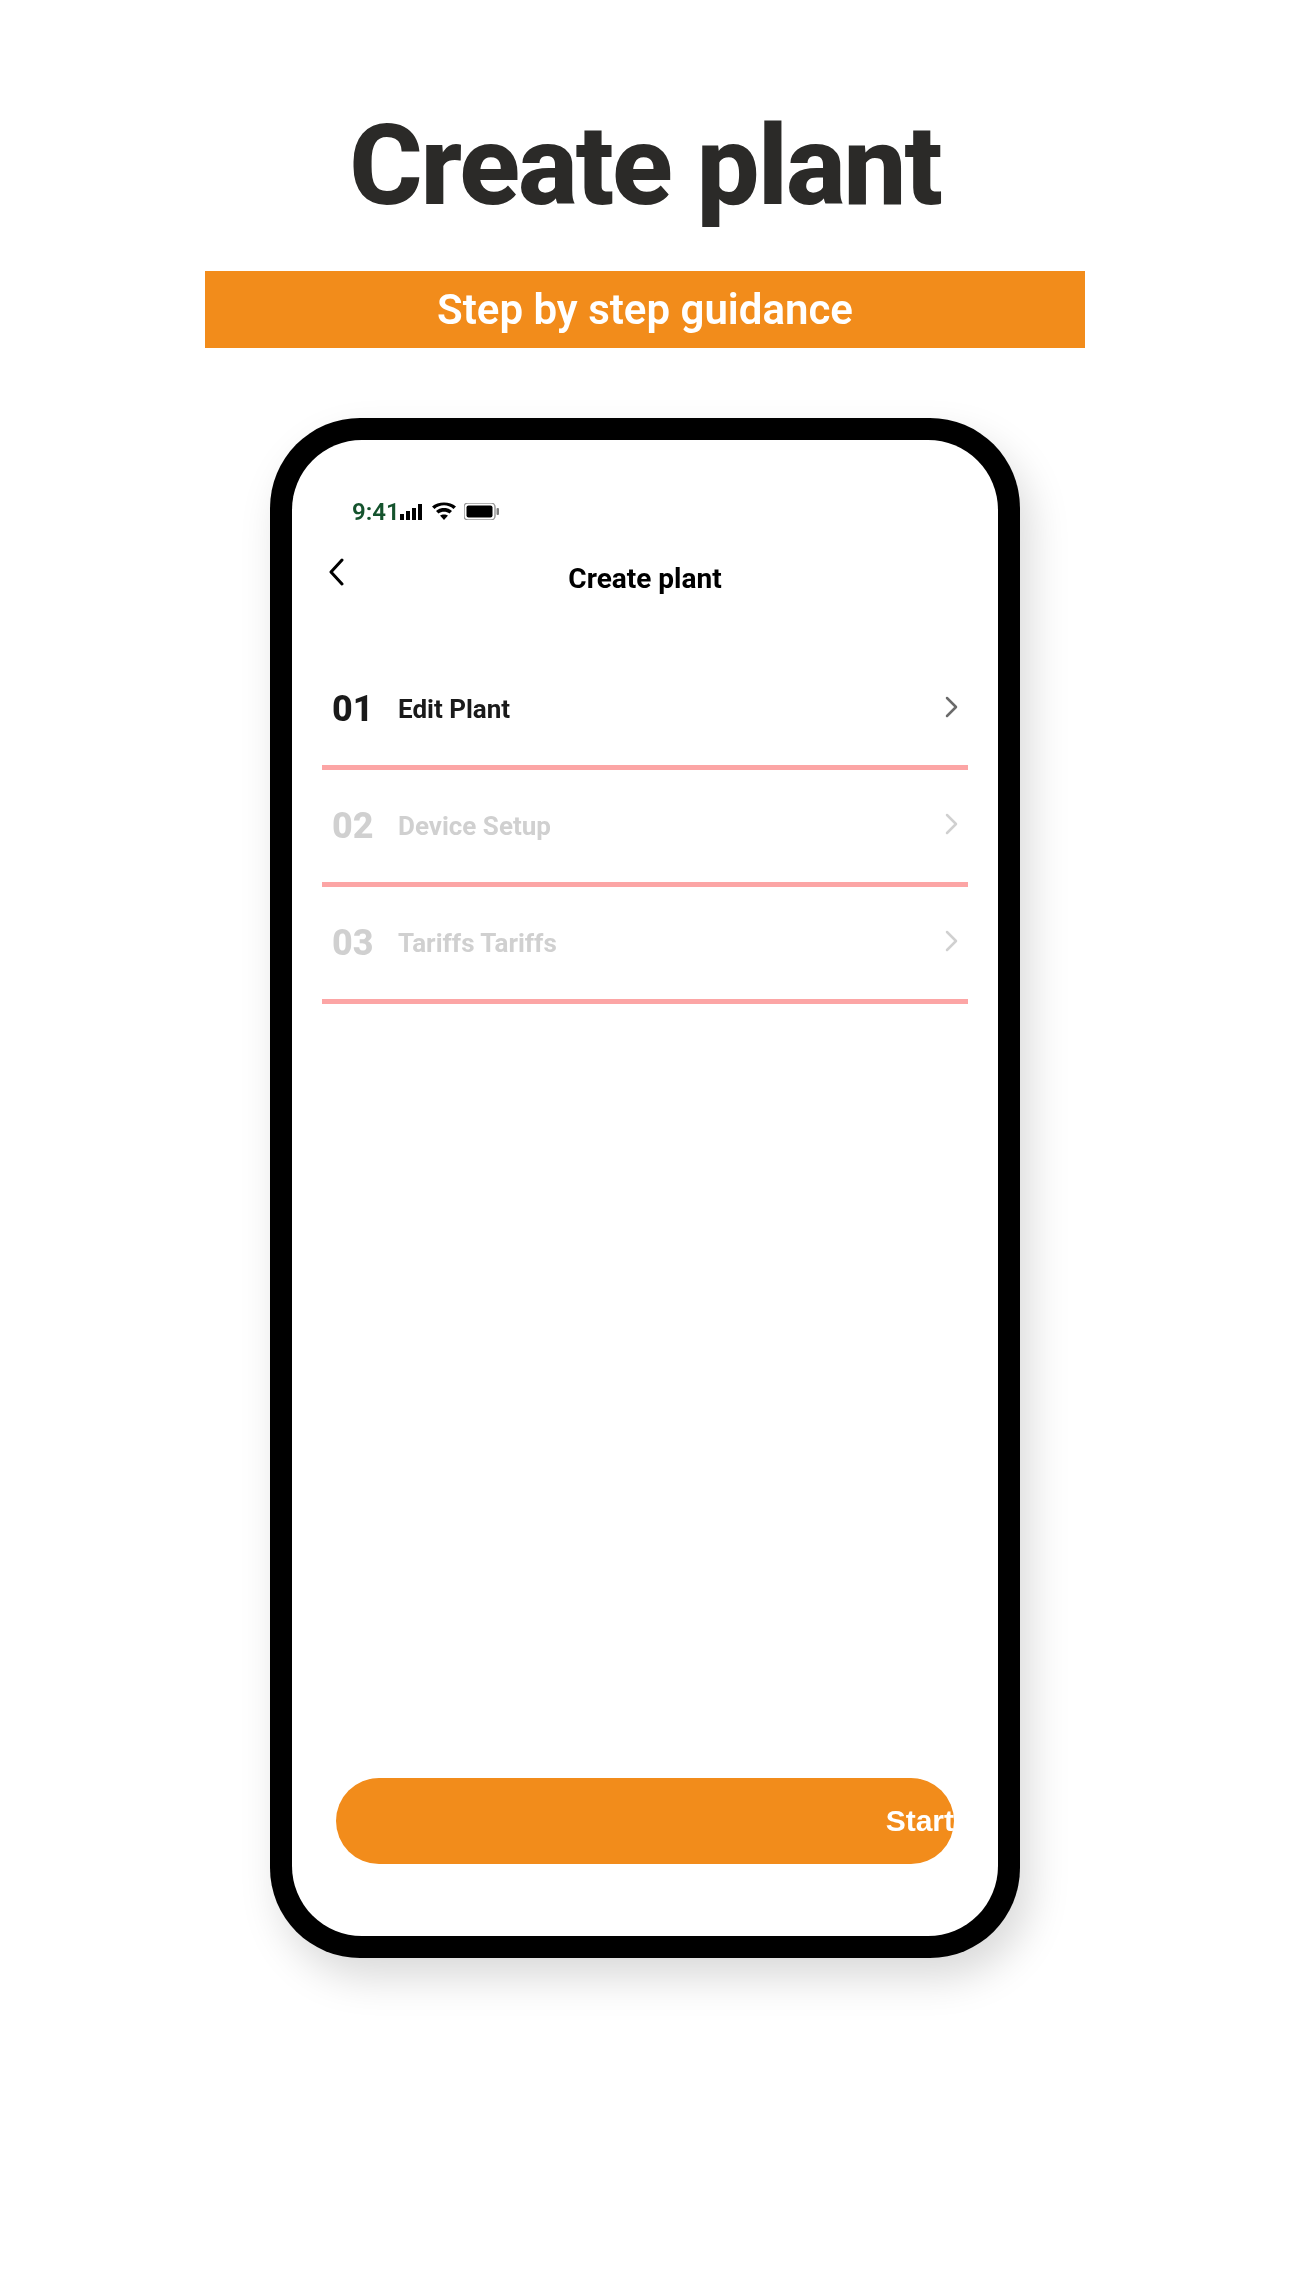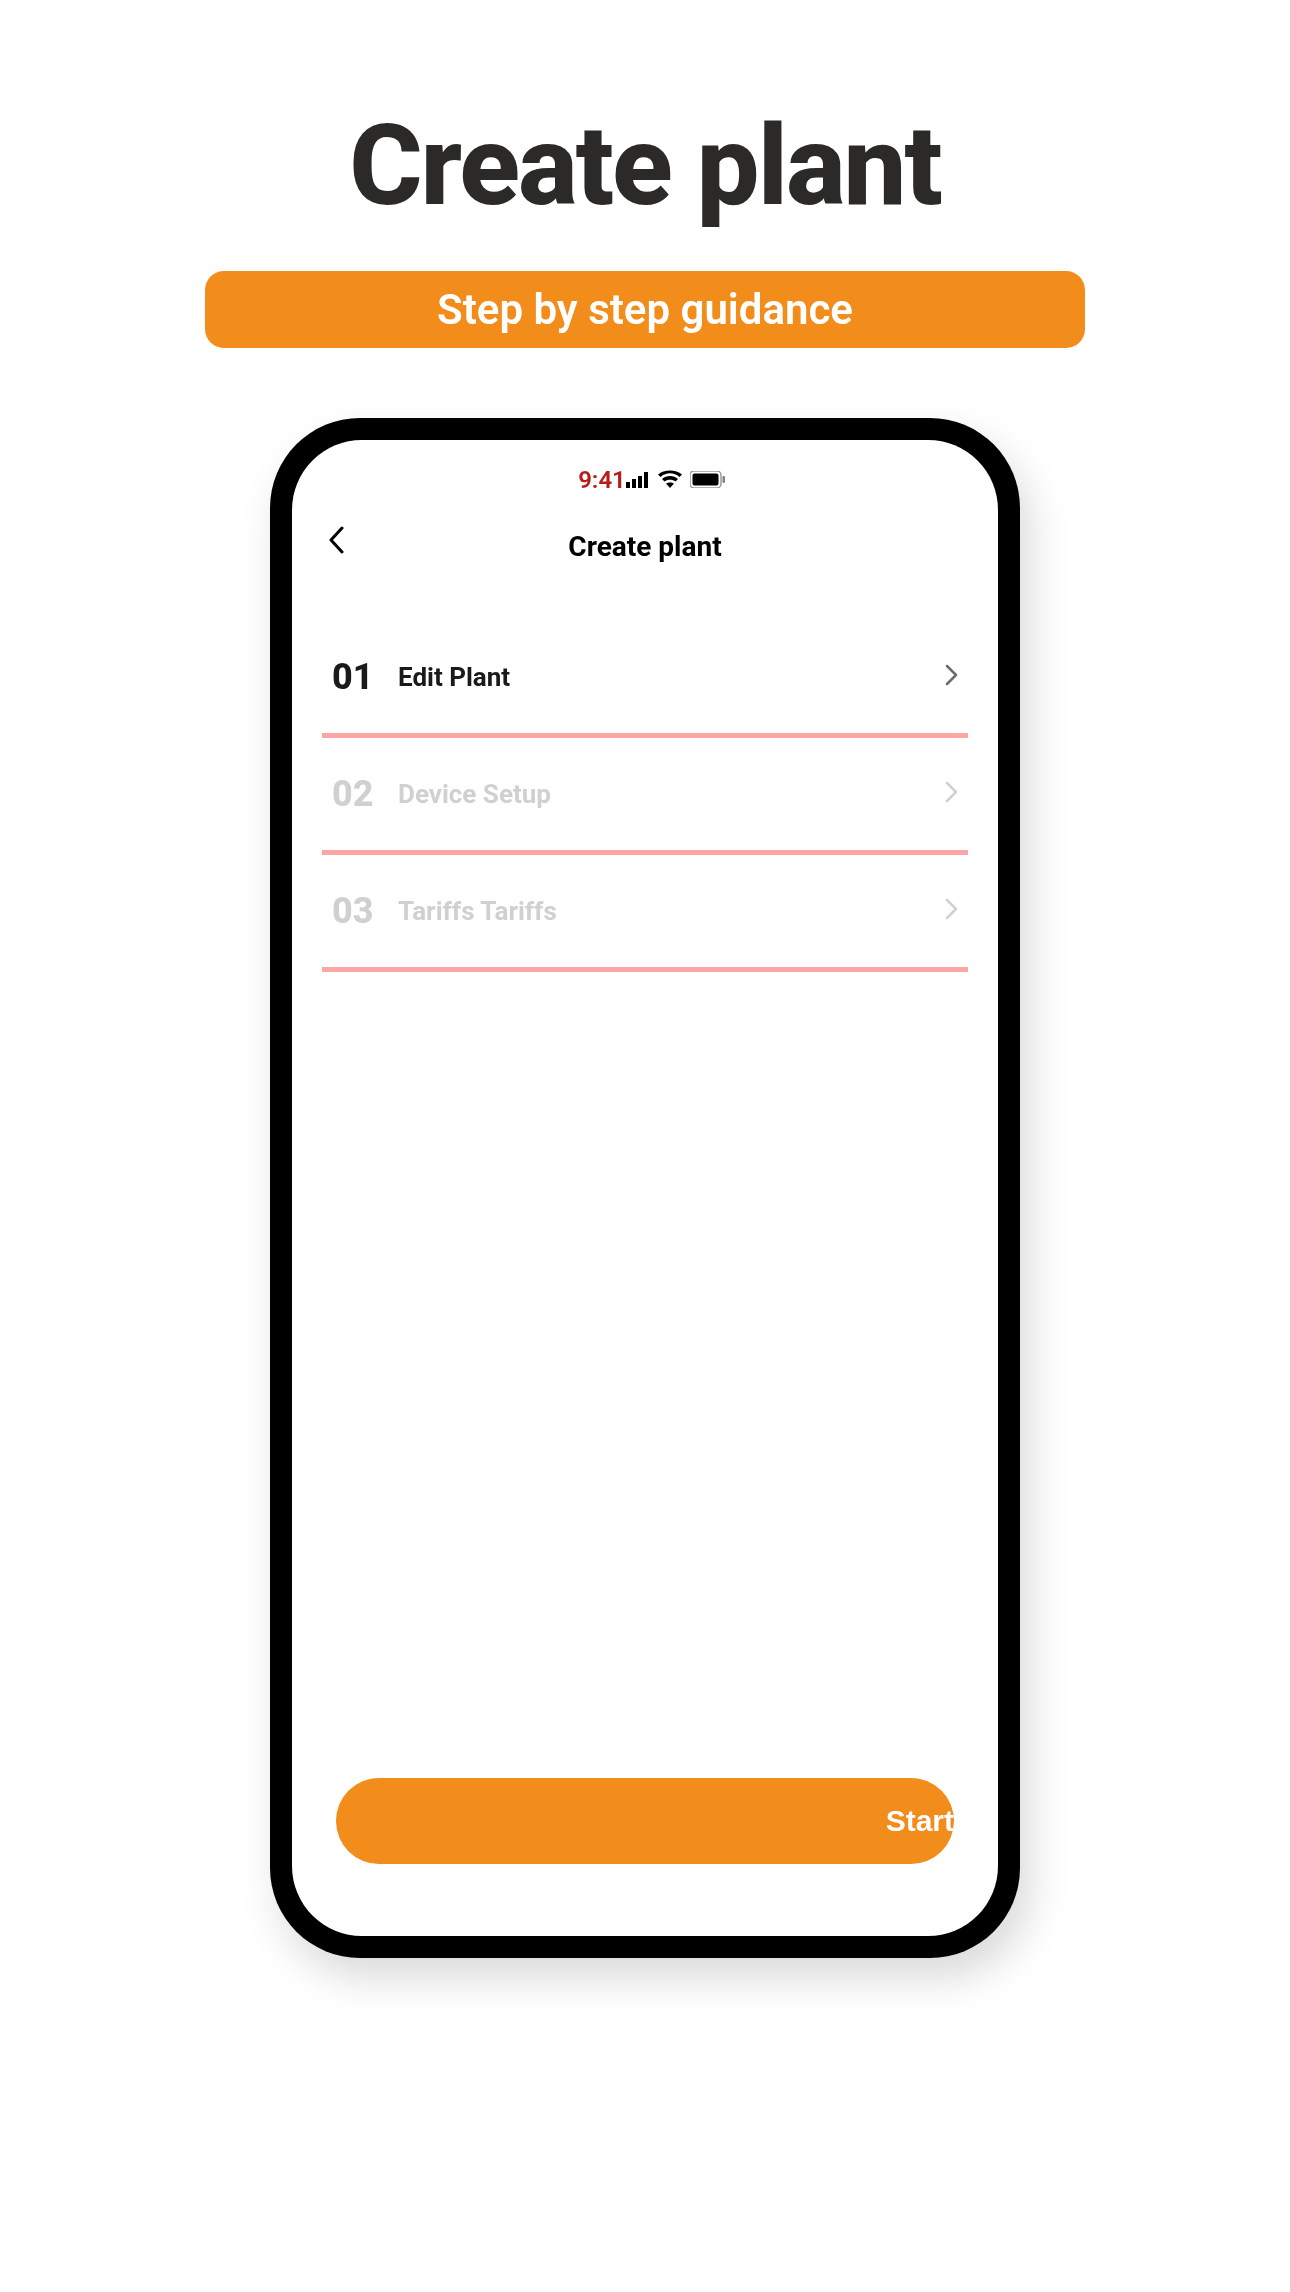--- a/index.html
+++ b/index.html
@@ -24,21 +24,20 @@
   }
   .subtitle-banner {
     background: #f28c1b;
     color: #ffffff;
     font-size: 42px;
     font-weight: 600;
     text-align: center;
     padding: 14px 0;
     width: 880px;
     margin: 40px auto 0;
-    border-radius: 19px;
   }
   .phone-frame {
     width: 750px;
     height: 1540px;
     margin: 70px auto 0;
     background: #000000;
     border-radius: 90px;
     padding: 22px;
     position: relative;
     box-shadow: 10px 20px 40px rgba(0,0,0,0.15);
@@ -48,26 +47,27 @@
     height: 100%;
     background: #ffffff;
     border-radius: 70px;
     overflow: hidden;
     display: flex;
     flex-direction: column;
     position: relative;
   }
   .status-bar {
     display: flex;
-    justify-content: center;
+    justify-content: flex-start;
     align-items: center;
     padding: 26px 46px 8px 60px;
     font-size: 24px;
     font-weight: 600;
-    color: #b91c1c;
+    color: #14532d;
+    margin-top: 32px;
   }
   .status-icons {
     display: flex;
     align-items: center;
     gap: 8px;
   }
   .signal-icon, .wifi-icon, .battery-icon {
     display: inline-block;
   }
   .nav-header {

